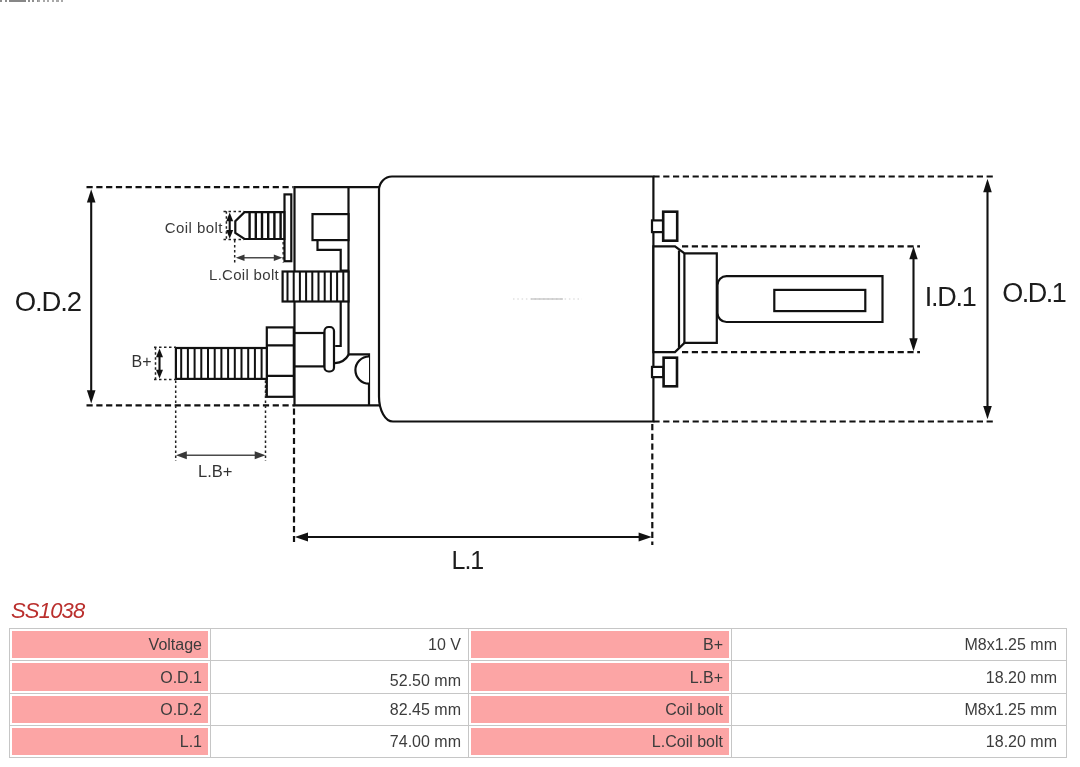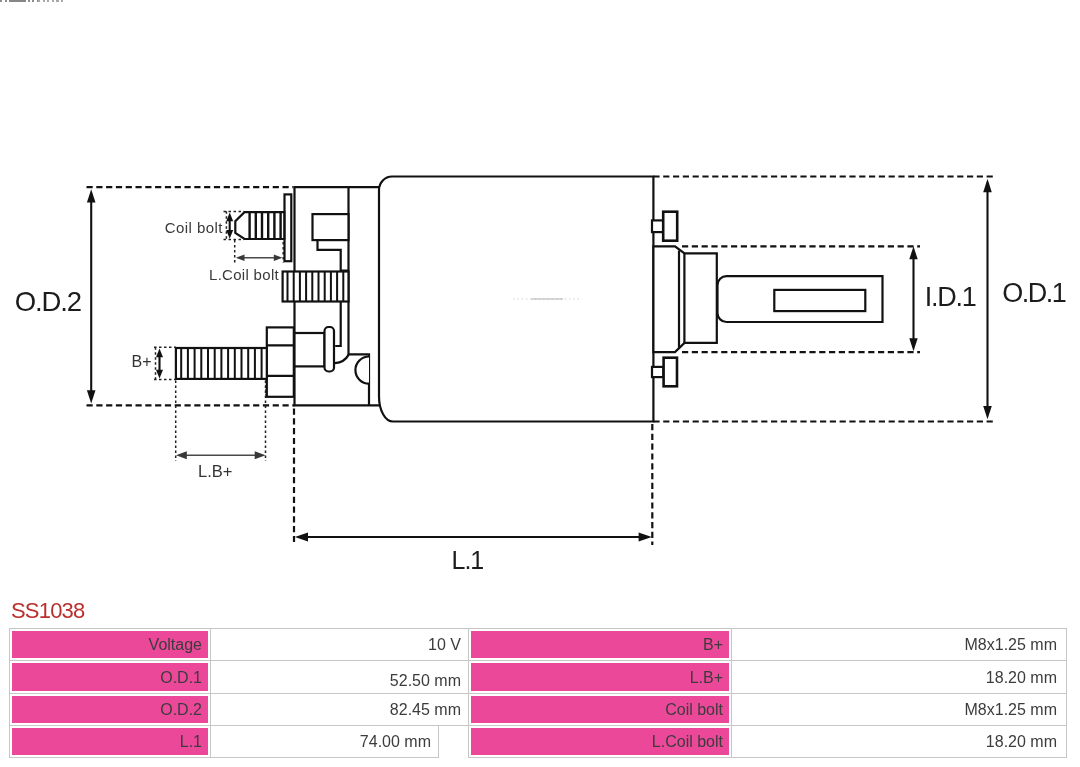--- a/index.html
+++ b/index.html
@@ -3,24 +3,24 @@
 <meta charset="utf-8">
 <style>
   html,body{margin:0;padding:0;background:#ffffff;width:1080px;height:767px;overflow:hidden;}
   body{font-family:"Liberation Sans", sans-serif;position:relative;}
   #corner{position:absolute;left:0;top:0;width:38px;height:2px;
     background:repeating-linear-gradient(90deg,#8d8d8d 0 2.3px,#ffffff 2.3px 4.6px);}
   #corner3{position:absolute;left:38px;top:0;width:25px;height:2px;
     background:repeating-linear-gradient(90deg,#a8a8a8 0 2.3px,#ffffff 2.3px 4.6px);}
   #corner2{position:absolute;left:9px;top:0;width:17px;height:2px;background:#878787;}
   #diagram{position:absolute;left:0;top:0;}
-  #ss{position:absolute;left:11px;top:598px;font-size:22px;color:#ba2f2d;letter-spacing:-0.8px;}
+  #ss{position:absolute;left:11px;top:598px;font-size:22px;color:#ba2f2d;letter-spacing:-0.8px;font-style:italic;}
   .cell{position:absolute;border:1px solid #c6c6c6;box-sizing:border-box;background:#fff;
     font-size:16px;color:#3c3c3c;}
-  .cell .in{position:absolute;left:0;top:0;right:0;bottom:0;background:#ec4899;
+  .cell .in{position:absolute;left:0;top:0;right:0;bottom:0;background:#fca5a5;
     border:2px solid #ffffff;text-align:right;}
   .cell .in span{position:absolute;right:6px;top:calc(50% + 0.8px);transform:translateY(-50%);}
   .cell.v span{position:absolute;top:calc(50% + 0.8px);transform:translateY(-50%);}
 </style>
 </head>
 <body>
 <div id="corner"></div>
 <div id="corner3"></div>
 <div id="corner2"></div>
 <svg id="diagram" width="1080" height="600" viewBox="0 0 1080 600">
@@ -197,21 +197,21 @@
     </div>
   <div class="cell v" style="left:731px;top:693px;width:336px;height:33px">
       <span style="right:9px">M8x1.25 mm</span>
     </div>
 
   <div class="cell" style="left:9px;top:725px;width:202px;height:33px">
       <div class="in">
         <span>L.1</span>
       </div>
     </div>
-  <div class="cell v" style="left:210px;top:725px;width:229px;height:33px">
+  <div class="cell v" style="left:210px;top:725px;width:259px;height:33px">
       <span style="right:7px">74.00 mm</span>
     </div>
   <div class="cell" style="left:468px;top:725px;width:264px;height:33px">
       <div class="in">
         <span>L.Coil bolt</span>
       </div>
     </div>
   <div class="cell v" style="left:731px;top:725px;width:336px;height:33px">
       <span style="right:9px">18.20 mm</span>
     </div>

